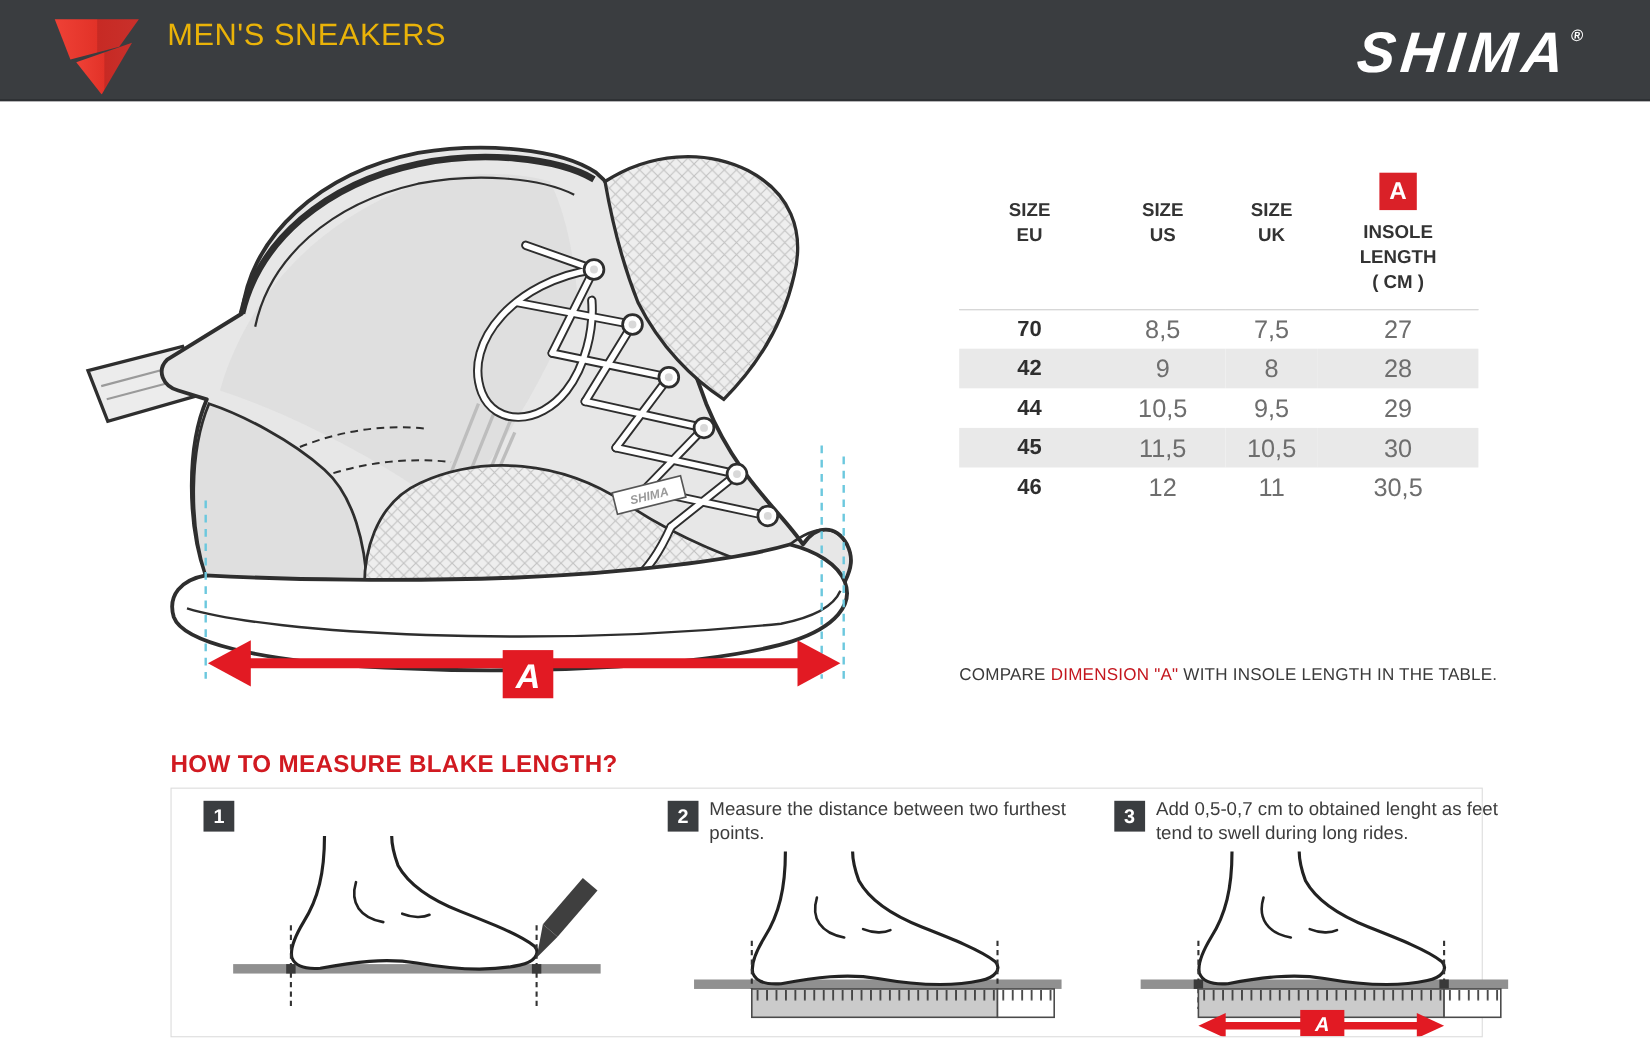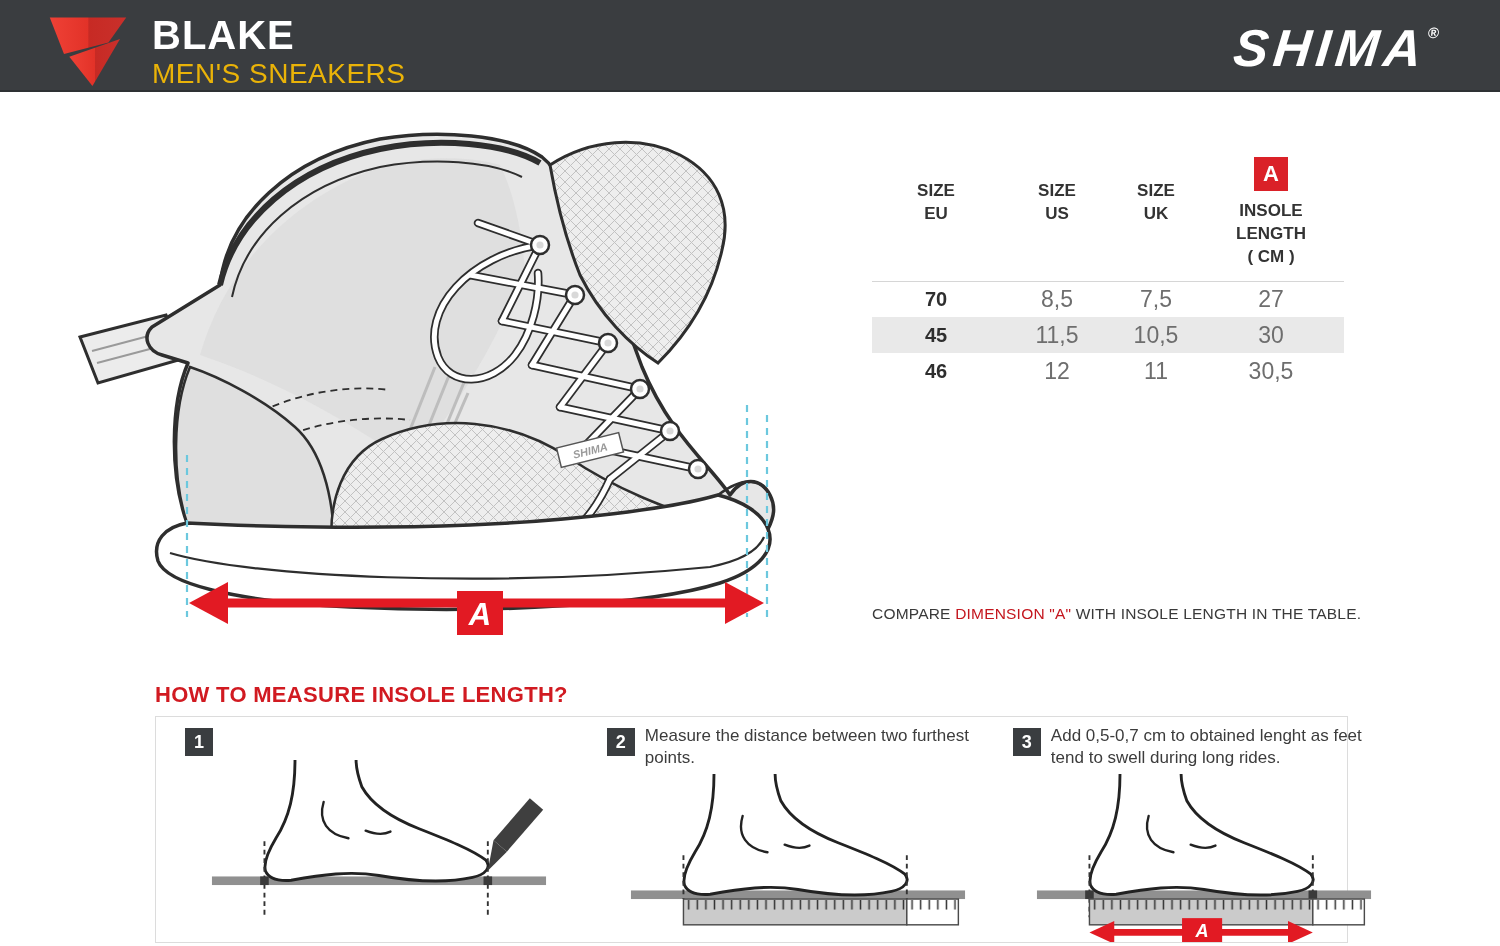--- a/index.html
+++ b/index.html
@@ -92,21 +92,20 @@
           <stop offset="0" stop-color="#ef4136"></stop>
             <stop offset="0.5" stop-color="#e23228"></stop>
             <stop offset="0.51" stop-color="#c72a24"></stop>
             <stop offset="1" stop-color="#c9302b"></stop>
         </linearGradient>
       </defs>
       <polygon points="7,13 93,13 73,41 23,54" fill="url(#lg1)"></polygon>
       <polygon points="29,57 86,37 55,90" fill="url(#lg1)"></polygon>
     </svg>
     <div class="title-block">
-      <div class="product-name">BLAKE</div>
       <div class="product-subtitle">MEN'S SNEAKERS</div>
     </div>
     <div class="brand-wrap">
       <span class="brand"><span>SHIMA</span><sup>®</sup></span>
     </div>
   </header>
 
   <svg class="shoe-wrap" viewBox="0 0 745 530">
     <defs>
       <pattern id="meshP" width="11" height="11" patternUnits="userSpaceOnUse">
@@ -259,40 +258,52 @@
         </tr>
       </thead>
       <tbody>
         <tr>
           <td class="eu">70</td>
           <td>8,5</td>
           <td>7,5</td>
           <td>27</td>
         </tr>
         <tr>
+          <td class="eu">42</td>
+          <td>9</td>
+          <td>8</td>
+          <td>28</td>
+        </tr>
+        <tr>
+          <td class="eu">44</td>
+          <td>10,5</td>
+          <td>9,5</td>
+          <td>29</td>
+        </tr>
+        <tr>
           <td class="eu">45</td>
           <td>11,5</td>
           <td>10,5</td>
           <td>30</td>
         </tr>
         <tr>
           <td class="eu">46</td>
           <td>12</td>
           <td>11</td>
           <td>30,5</td>
         </tr>
       </tbody>
     </table>
   </div>
 
   <div class="note">
     <span>COMPARE </span><span class="hl">DIMENSION "A"</span><span> WITH INSOLE LENGTH IN THE TABLE.</span>
   </div>
 
-  <div class="measure-title">HOW TO MEASURE INSOLE LENGTH?</div>
+  <div class="measure-title">HOW TO MEASURE BLAKE LENGTH?</div>
 
   <div class="steps-panel">
 
     <div class="step step1">
       <div class="step-head">
         <div class="num-badge">1</div>
       </div>
       <svg class="foot-svg" viewBox="0 0 400 176">
         <rect x="25" y="122" width="350" height="9" fill="#909090"></rect>
         <path d="M112,0 C112,35 106,60 92,82 C83,97 79,108 81,116

